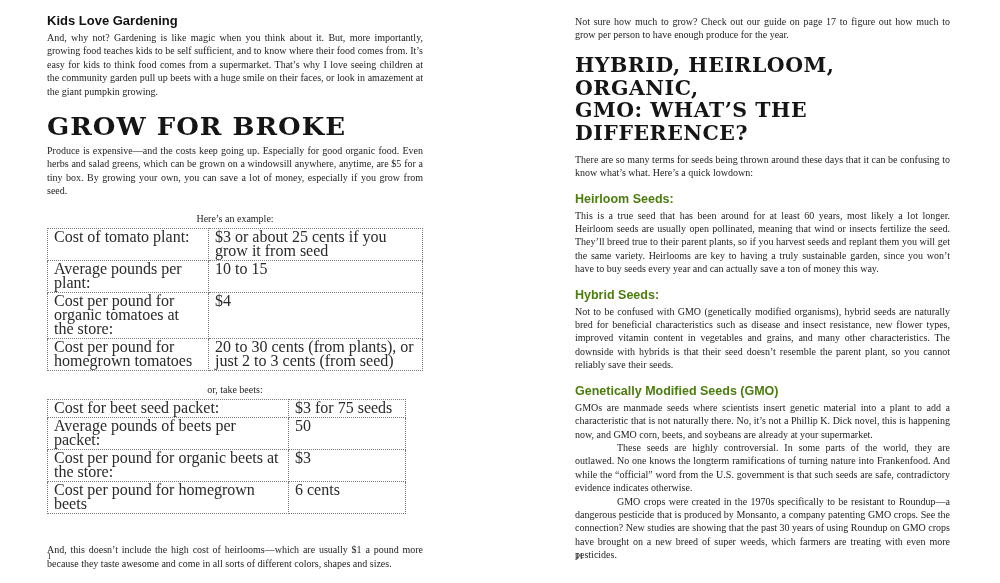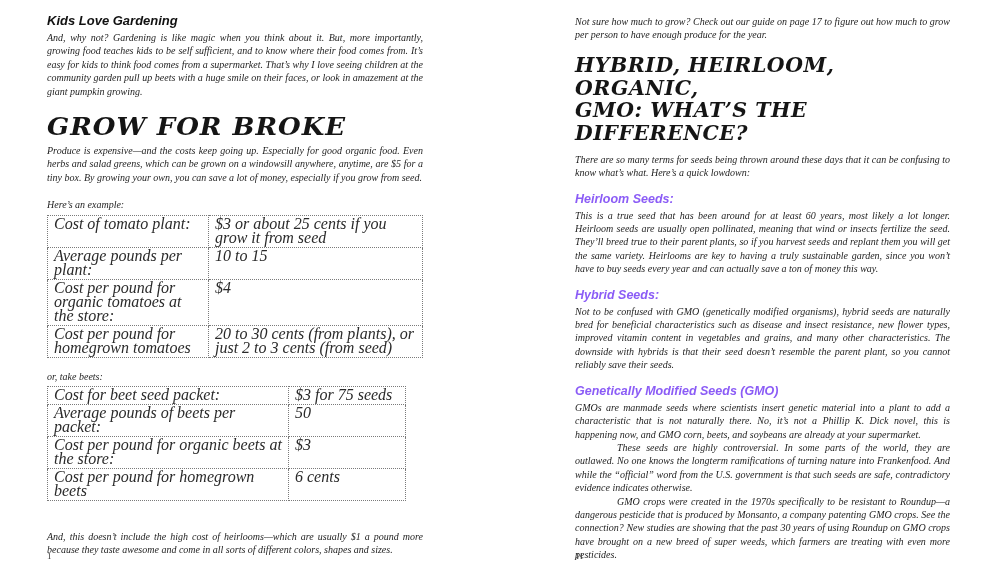--- a/index.html
+++ b/index.html
@@ -2,48 +2,48 @@
 <html><head>
 <meta charset="utf-8">
 <style>
   html,body{margin:0;padding:0;}
   body{
     width:1000px;height:583px;position:relative;
     background:#ffffff;color:#1d1d1d;
     font-family:"Liberation Serif", serif;
     -webkit-font-smoothing:antialiased;
   }
-  .page{position:absolute;top:0;font-style:italic;}
+  .page{position:absolute;top:0;}
   .page.left{left:47px;top:13px;width:376px;}
   .page.right{left:575px;top:15px;width:375px;}
 
   .sans-head{
     font-family:"Liberation Sans", sans-serif;
     font-weight:bold;font-size:13px;line-height:16px;
     margin:0 0 2px 0;color:#111;
   }
   .sub-head{
     font-family:"Liberation Sans", sans-serif;
     font-weight:bold;font-size:12.5px;line-height:15px;
-    margin:12px 0 2px 0;color:#8b5cf6;
+    margin:12px 0 2px 0;color:#4d7c0f;
   }
   .display-head{
     font-family:"DejaVu Serif", serif;
     font-weight:900;font-size:26px;line-height:26px;
     letter-spacing:1px;margin:16px 0 4px 0;color:#151515;
     transform:scaleY(0.95);transform-origin:left top;
   }
   .display-head.two-line{
     font-size:20.5px;line-height:23.5px;margin:13px 0 4px 0;letter-spacing:0.5px;
   }
   p.body{
     font-size:10px;line-height:13.4px;text-align:justify;margin:0;
   }
   p.indent{text-indent:42px;}
-  p.label{margin-top:14px;text-align:left;}
+  p.label{margin-top:14px;text-align:center;}
   p.closing{margin-top:29px;}
 
   table.hand{
     border-collapse:collapse;margin-top:3px;
     font-family:cursive;
     font-size:16px;line-height:14px;color:#2a2a2a;
     table-layout:fixed;
   }
   table.t1{width:376px;}
   table.t1 td.c1{width:148px;}

